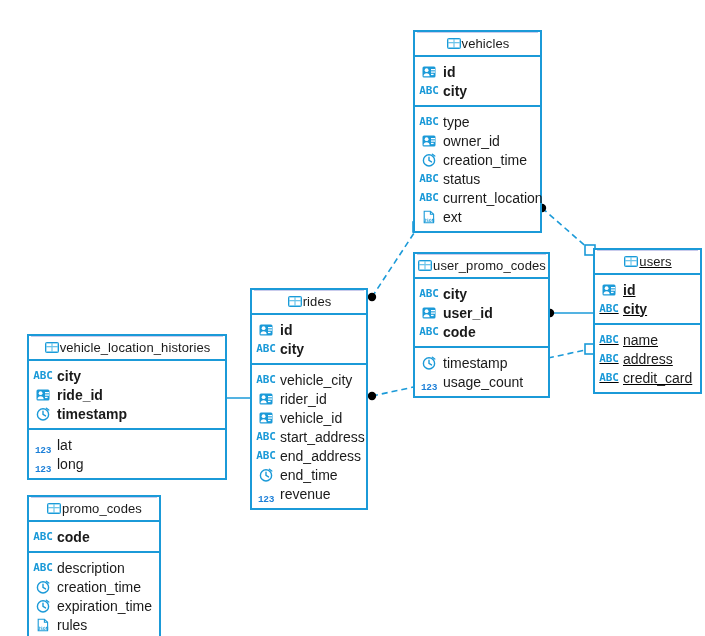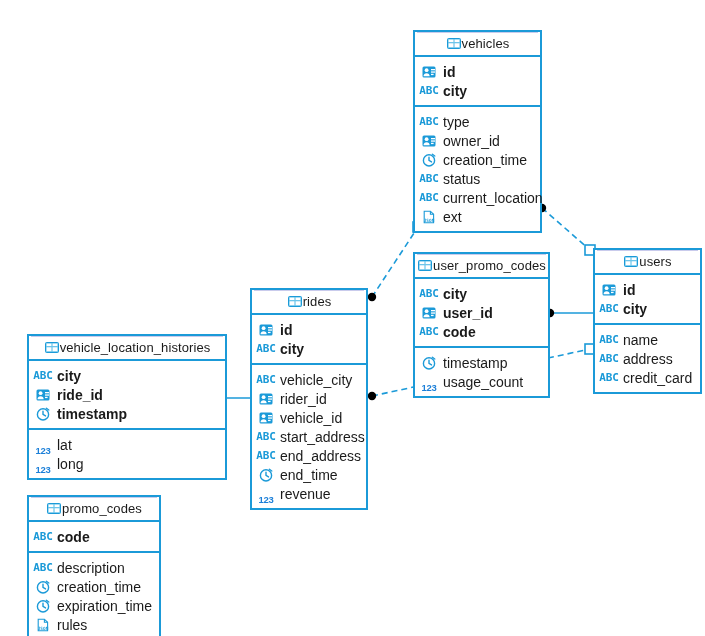--- a/index.html
+++ b/index.html
@@ -77,21 +77,21 @@
   }
   .ico svg{display:block;}
   .ico-abc{
     font-family:"DejaVu Sans Mono", monospace;
     font-size:11px;
     font-weight:bold;
     color:#1b9ad8;
     letter-spacing:-0.2px;
   }
   .ico-123{
-    font-family:Liberation Sans, sans-serif;
+    font-family:Liberation Mono, monospace;
     font-size:9.5px;
     font-weight:bold;
     color:#1b7fd8;
     letter-spacing:-0.3px;
     margin-top:12px;
   }
 </style>
 </head>
 <body>
 
@@ -250,21 +250,21 @@
               </svg>
             </span>
             <span class="field-name">timestamp</span>
           </div>
           <div class="field-row">
             <span class="ico ico-123">123</span>
             <span class="field-name">usage_count</span>
           </div>
         </div>
       </div>
-      <div class="table-card" style="left: 593px; top: 248px; width: 109px;">
+      <div class="table-card" style="left: 593px; top: 248px; width: 109px; text-decoration: underline;">
         <div class="tbl-header">
           <span class="ico">
             <svg width="14" height="11" viewBox="0 0 14 11">
               <rect x="0.5" y="0.5" width="13" height="10" rx="1" fill="#6ec5ea" stroke="#1b9ad8" stroke-width="1"></rect>
               <rect x="1.6" y="1.6" width="4.8" height="2.4" fill="#ffffff"></rect>
               <rect x="7.6" y="1.6" width="4.8" height="2.4" fill="#ffffff"></rect>
               <rect x="1.6" y="5.3" width="4.8" height="3.9" fill="#ffffff"></rect>
               <rect x="7.6" y="5.3" width="4.8" height="3.9" fill="#ffffff"></rect>
             </svg>
           </span>

